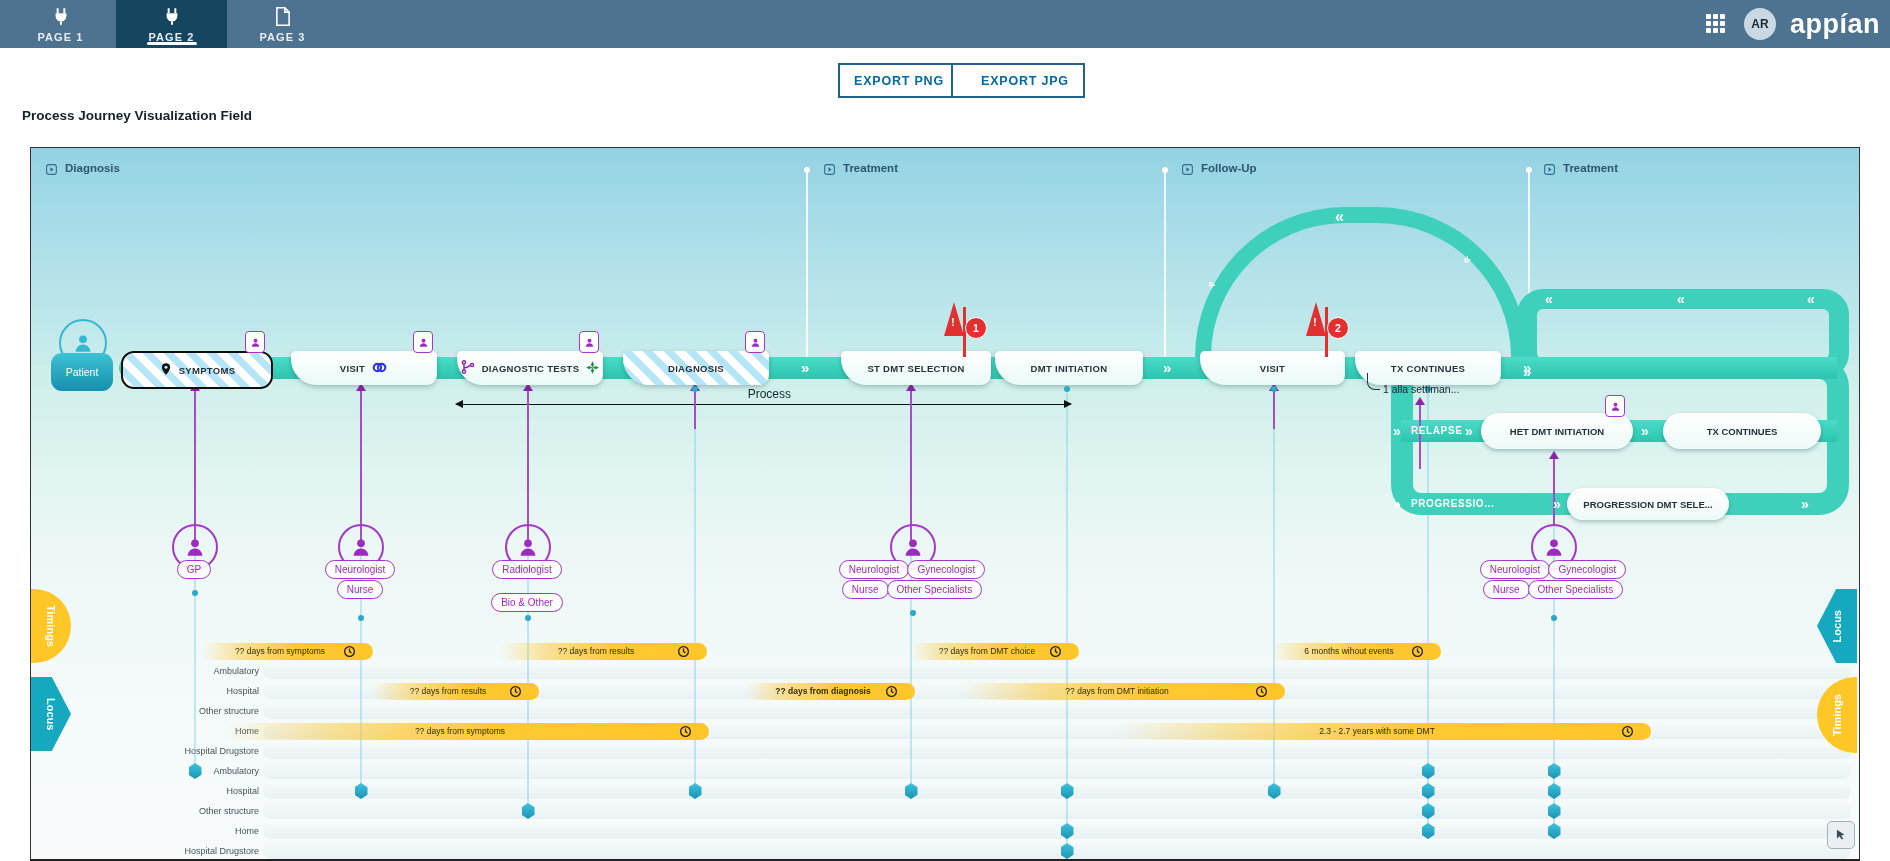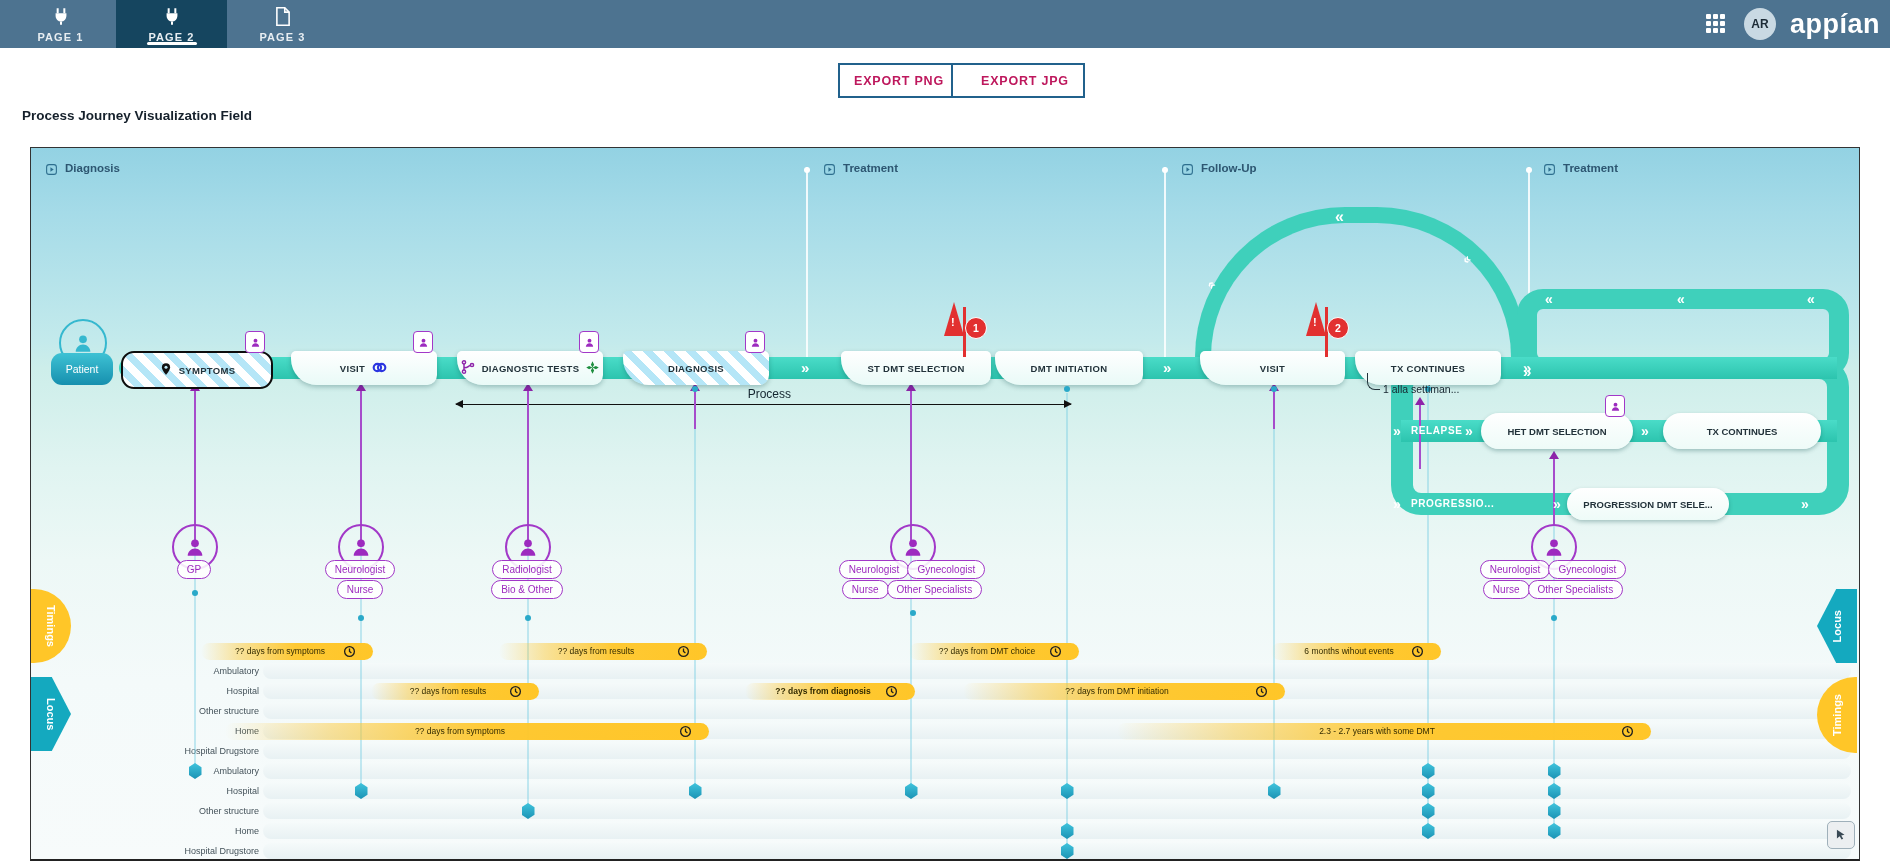--- a/index.html
+++ b/index.html
@@ -15,21 +15,21 @@
     width:50px;height:3px;background:#fff;border-radius:2px;}
   #nav-right{position:absolute;right:0;top:0;height:48px;display:flex;align-items:center;}
   #waffle{width:20px;height:20px;display:grid;grid-template-columns:repeat(3,5px);grid-template-rows:repeat(3,5px);
     gap:2px;margin-right:18px;cursor:pointer;}
   #waffle i{background:#fff;border-radius:1px;}
   #avatar{width:32px;height:32px;border-radius:50%;background:#c9d9e3;color:#1c2b36;font-size:12px;
     font-weight:700;display:flex;align-items:center;justify-content:center;margin-right:14px;cursor:pointer;}
   #logo{color:#fff;font-size:27px;font-weight:700;letter-spacing:.5px;margin-right:10px;}
   
   .export-btn{position:absolute;top:63px;height:35px;background:#fff;border:2px solid #21618c;
-    color:#be185d;font-size:12.5px;font-weight:700;letter-spacing:.8px;display:flex;align-items:center;
+    color:#0369a1;font-size:12.5px;font-weight:700;letter-spacing:.8px;display:flex;align-items:center;
     justify-content:center;padding:0 14px;cursor:pointer;font-family:"Liberation Sans",sans-serif;}
   #page-title{position:absolute;left:22px;top:108px;font-size:13.5px;font-weight:700;color:#15202b;}
   
   #diagram{position:absolute;left:30px;top:147px;width:1828px;height:711px;border:1px solid #333;
     border-bottom:2px solid #222;
     background:linear-gradient(180deg,#93d2e3 0%,#a5dbe8 9%,#c3eaec 27%,#cdeeea 31%,#e0f4f1 45%,
       #edf8f6 58%,#f4fafa 75%,#f7fbfb 100%);overflow:hidden;}
   .phase-label{font-size:11.5px;font-weight:600;color:#2d5671;}
   .white-sep{background:rgba(255,255,255,.85);width:2px;}
   .row-stripe{background:linear-gradient(180deg,#f5fafa,#e8f1f3);border-radius:8px;}
@@ -263,35 +263,35 @@
     <div class="abs" style="left: 327px; top: 467px; width: 6px; height: 6px; border-radius: 50%; background: rgb(42, 169, 201); z-index: 6;"></div>
     <div class="abs" style="left: 494px; top: 467px; width: 6px; height: 6px; border-radius: 50%; background: rgb(42, 169, 201); z-index: 6;"></div>
     <div class="abs" style="left: 879px; top: 462px; width: 6px; height: 6px; border-radius: 50%; background: rgb(42, 169, 201); z-index: 6;"></div>
     <div class="abs" style="left: 1520px; top: 467px; width: 6px; height: 6px; border-radius: 50%; background: rgb(42, 169, 201); z-index: 6;"></div>
     <div class="abs" style="left: 28px; top: 171px; width: 44px; height: 44px; border-radius: 50%; border: 2.5px solid rgb(53, 184, 207); display: flex; align-items: center; justify-content: center; z-index: 6;">
       <svg width="22" height="22" viewBox="0 0 24 24">
         <circle cx="12" cy="8" r="4.2" fill="#35b8cf"></circle>
         <path d="M4 21.5c0-4.4 3.6-8 8-8s8 3.6 8 8z" fill="#35b8cf"></path>
       </svg>
     </div>
-    <div class="abs" style="left: 20px; top: 205px; width: 62px; height: 32px; border-radius: 11px; background: linear-gradient(rgb(62, 194, 212), rgb(22, 143, 174)); color: rgb(255, 255, 255); font-size: 10.5px; display: flex; align-items: center; justify-content: center; z-index: 6;">Patient</div>
+    <div class="abs" style="left: 20px; top: 205px; width: 62px; height: 38px; border-radius: 11px; background: linear-gradient(rgb(62, 194, 212), rgb(22, 143, 174)); color: rgb(255, 255, 255); font-size: 10.5px; display: flex; align-items: center; justify-content: center; z-index: 6;">Patient</div>
     <div class="abs" style="left: 932px; top: 159px; width: 2.5px; height: 50px; background: rgb(226, 48, 48); z-index: 6;"></div>
     <div class="abs" style="left: 913px; top: 154px; width: 0px; height: 0px; border-left: 10px solid transparent; border-right: 10px solid transparent; border-bottom: 34px solid rgb(226, 48, 48); z-index: 6;"></div>
     <div class="abs" style="left: 920px; top: 168px; color: rgb(255, 255, 255); font-size: 11px; font-weight: 700; z-index: 7;">!</div>
     <div class="abs" style="left: 934px; top: 169px; width: 20px; height: 20px; border-radius: 50%; background: rgb(226, 48, 48); border: 1.5px solid rgb(255, 255, 255); color: rgb(255, 255, 255); font-size: 10.5px; font-weight: 700; display: flex; align-items: center; justify-content: center; z-index: 7;">1</div>
     <div class="abs" style="left: 1294px; top: 159px; width: 2.5px; height: 50px; background: rgb(226, 48, 48); z-index: 6;"></div>
     <div class="abs" style="left: 1275px; top: 154px; width: 0px; height: 0px; border-left: 10px solid transparent; border-right: 10px solid transparent; border-bottom: 34px solid rgb(226, 48, 48); z-index: 6;"></div>
     <div class="abs" style="left: 1282px; top: 168px; color: rgb(255, 255, 255); font-size: 11px; font-weight: 700; z-index: 7;">!</div>
     <div class="abs" style="left: 1296px; top: 169px; width: 20px; height: 20px; border-radius: 50%; background: rgb(226, 48, 48); border: 1.5px solid rgb(255, 255, 255); color: rgb(255, 255, 255); font-size: 10.5px; font-weight: 700; display: flex; align-items: center; justify-content: center; z-index: 7;">2</div>
     <div class="abs band" style="left: 1370px; top: 272px; width: 436px; height: 22px; z-index: 3;"></div>
     <div class="abs chev" style="left: 1362px; top: 276px; font-size: 14px; z-index: 4;">»</div>
     <div class="abs branch-text" style="left: 1380px; top: 277px; z-index: 4;">RELAPSE</div>
     <div class="abs chev" style="left: 1434px; top: 276px; font-size: 14px; z-index: 4;">»</div>
     <div class="abs chev" style="left: 1610px; top: 276px; font-size: 14px; z-index: 4;">»</div>
-    <div class="abs wpill" style="left: 1450px; top: 265px; width: 152px; height: 36px; z-index: 5;">HET DMT SELECTION</div>
+    <div class="abs wpill" style="left: 1450px; top: 265px; width: 152px; height: 36px; z-index: 5;">HET DMT INITIATION</div>
     <div class="abs pbadge" style="left: 1574px; top: 247px; z-index: 6;">
       <svg width="11" height="11" viewBox="0 0 24 24">
         <circle cx="12" cy="8" r="4.2" fill="#9d2bbf"></circle>
         <path d="M4 21.5c0-4.4 3.6-8 8-8s8 3.6 8 8z" fill="#9d2bbf"></path>
       </svg>
     </div>
     <div class="abs wpill" style="left: 1632px; top: 265px; width: 158px; height: 36px; z-index: 5;">TX CONTINUES</div>
     <div class="abs chev" style="left: 1362px; top: 349px; font-size: 14px; z-index: 4;">»</div>
     <div class="abs branch-text" style="left: 1380px; top: 350px; z-index: 4;">PROGRESSIO...</div>
     <div class="abs chev" style="left: 1522px; top: 349px; font-size: 14px; z-index: 4;">»</div>
@@ -327,21 +327,21 @@
     <div class="abs" style="left: 382px; top: 376px; width: 230px; display: flex; flex-direction: column; align-items: center; z-index: 6;">
       <div class="abs" style="position: relative; width: 42px; height: 42px; border-radius: 50%; border: 2px solid rgb(162, 56, 200); display: flex; align-items: center; justify-content: center; margin-bottom: -11px;">
         <svg width="22" height="22" viewBox="0 0 24 24">
           <circle cx="12" cy="8" r="4.2" fill="#9d2bbf"></circle>
           <path d="M4 21.5c0-4.4 3.6-8 8-8s8 3.6 8 8z" fill="#9d2bbf"></path>
         </svg>
       </div>
       <div style="position: relative; display: flex; justify-content: center; margin-top: 1px; z-index: 2;">
         <span class="pill" style="margin-left: -2px;">Radiologist</span>
       </div>
-      <div style="position: relative; display: flex; justify-content: center; margin-top: 1px; z-index: 2; align-items: flex-end;">
+      <div style="position: relative; display: flex; justify-content: center; margin-top: 14px; z-index: 2; align-items: flex-end;">
         <span class="pill" style="margin-left: -2px;">Bio &amp; Other</span>
       </div>
     </div>
     <div class="abs" style="left: 767px; top: 376px; width: 230px; display: flex; flex-direction: column; align-items: center; z-index: 6;">
       <div class="abs" style="position: relative; width: 42px; height: 42px; border-radius: 50%; border: 2px solid rgb(162, 56, 200); display: flex; align-items: center; justify-content: center; margin-bottom: -11px;">
         <svg width="22" height="22" viewBox="0 0 24 24">
           <circle cx="12" cy="8" r="4.2" fill="#9d2bbf"></circle>
           <path d="M4 21.5c0-4.4 3.6-8 8-8s8 3.6 8 8z" fill="#9d2bbf"></path>
         </svg>
       </div>

